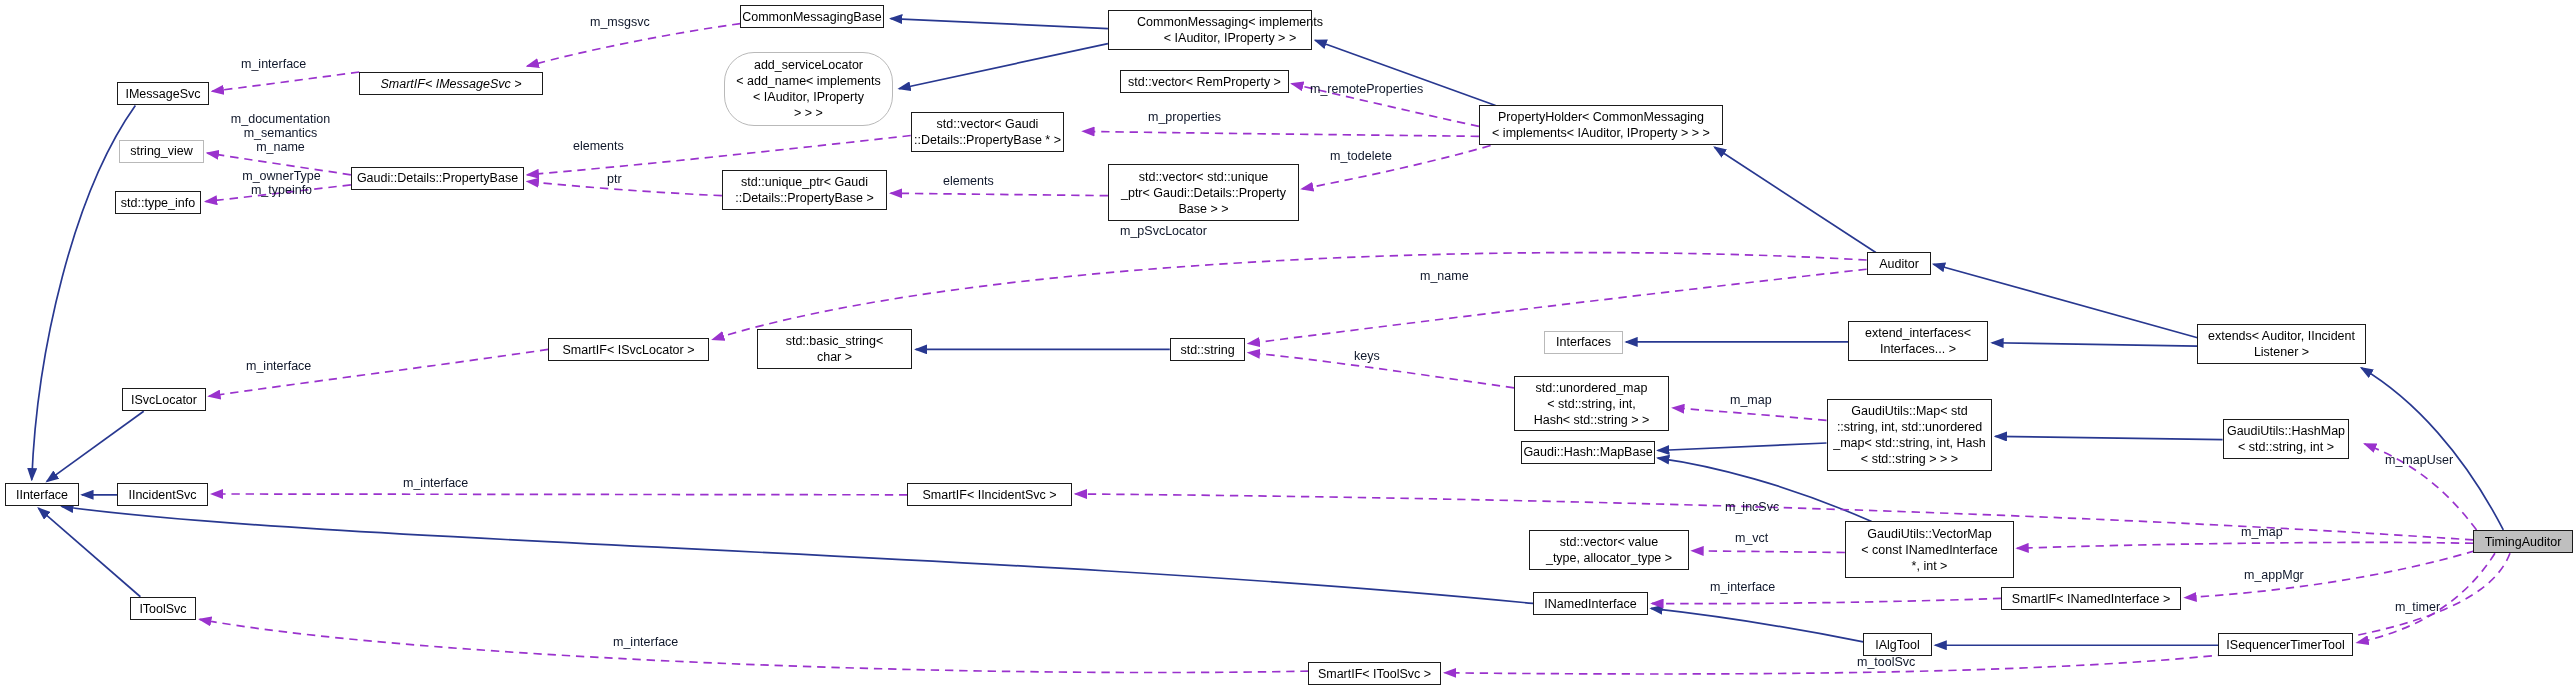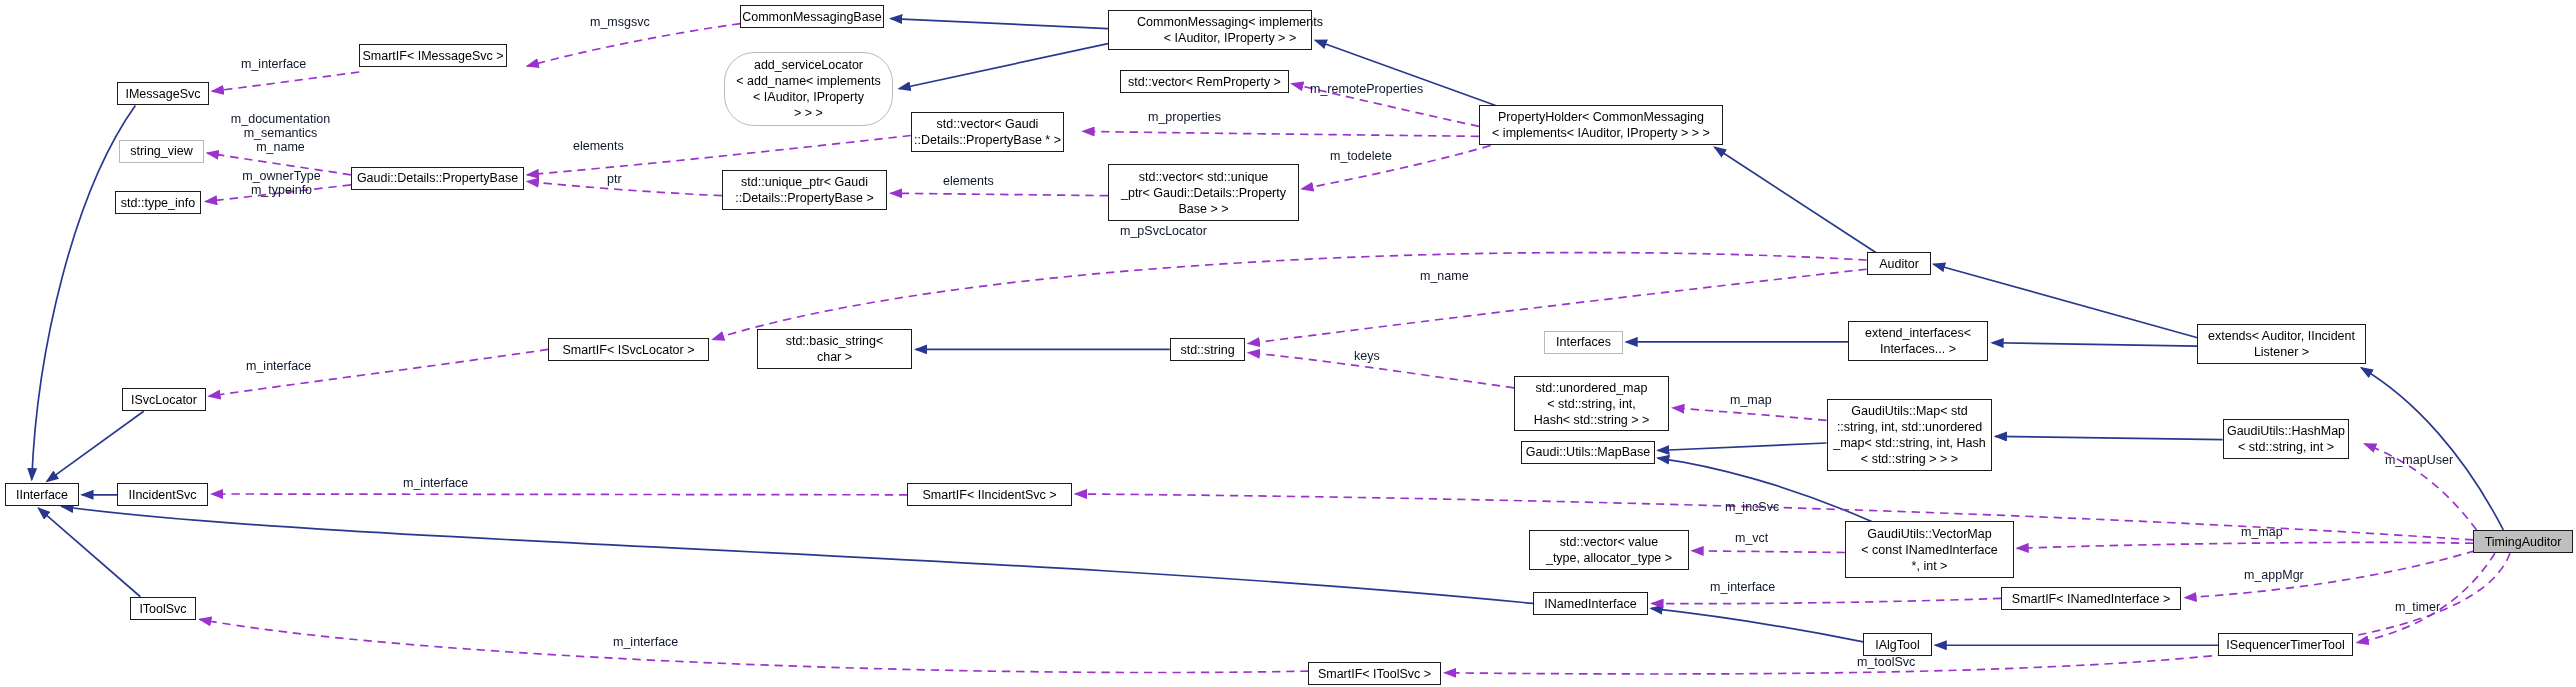--- a/index.html
+++ b/index.html
@@ -78,21 +78,21 @@
         <path d="M 2395,716 C 2250,721 2080,723 1977,722" class="edge usage" marker-end="url(#mk-usage)"></path>
         <path d="M 2986,662 C 2948,722 2890,754 2821,769" class="edge usage" marker-end="url(#mk-usage)"></path>
         <path d="M 3004,662 C 2958,782 2600,814 1729,805" class="edge usage" marker-end="url(#mk-usage)"></path>
         <path d="M 1566,803 C 1100,812 470,784 239,741" class="edge usage" marker-end="url(#mk-usage)"></path>
       </g>
   </svg>
   <div id="nodes">
       <div class="node normal" style="left: 740px; top: 5px; width: 144px; height: 23.4px;">
         <div>CommonMessagingBase</div>
       </div>
-      <div class="node normal" style="left: 359px; top: 44px; width: 148px; height: 23.4px;">
+      <div class="node normal" style="left: 359px; top: 72px; width: 184px; height: 23.4px; font-style: italic;">
         <div>SmartIF&lt; IMessageSvc &gt;</div>
       </div>
       <div class="node normal" style="left: 117px; top: 82px; width: 92px; height: 23.4px;">
         <div>IMessageSvc</div>
       </div>
       <div class="node template" style="left: 724px; top: 52px; width: 169px; height: 74px; border-radius: 30px;">
         <div>add_serviceLocator</div>
         <div>&lt; add_name&lt; implements</div>
         <div>&lt; IAuditor, IProperty</div>
         <div>&gt; &gt; &gt;</div>
@@ -159,21 +159,21 @@
         <div>&lt; std::string, int,</div>
         <div>Hash&lt; std::string &gt; &gt;</div>
       </div>
       <div class="node normal" style="left: 1827px; top: 399px; width: 165px; height: 72px;">
         <div>GaudiUtils::Map&lt; std</div>
         <div>::string, int, std::unordered</div>
         <div>_map&lt; std::string, int, Hash</div>
         <div>&lt; std::string &gt; &gt; &gt;</div>
       </div>
       <div class="node normal" style="left: 1521px; top: 441px; width: 134px; height: 22.6px;">
-        <div>Gaudi::Utils::MapBase</div>
+        <div>Gaudi::Hash::MapBase</div>
       </div>
       <div class="node normal" style="left: 2223px; top: 419px; width: 126px; height: 40px;">
         <div>GaudiUtils::HashMap</div>
         <div>&lt; std::string, int &gt;</div>
       </div>
       <div class="node normal" style="left: 122px; top: 388px; width: 84px; height: 23.4px;">
         <div>ISvcLocator</div>
       </div>
       <div class="node normal" style="left: 5px; top: 483px; width: 74px; height: 23.4px;">
         <div>IInterface</div>

